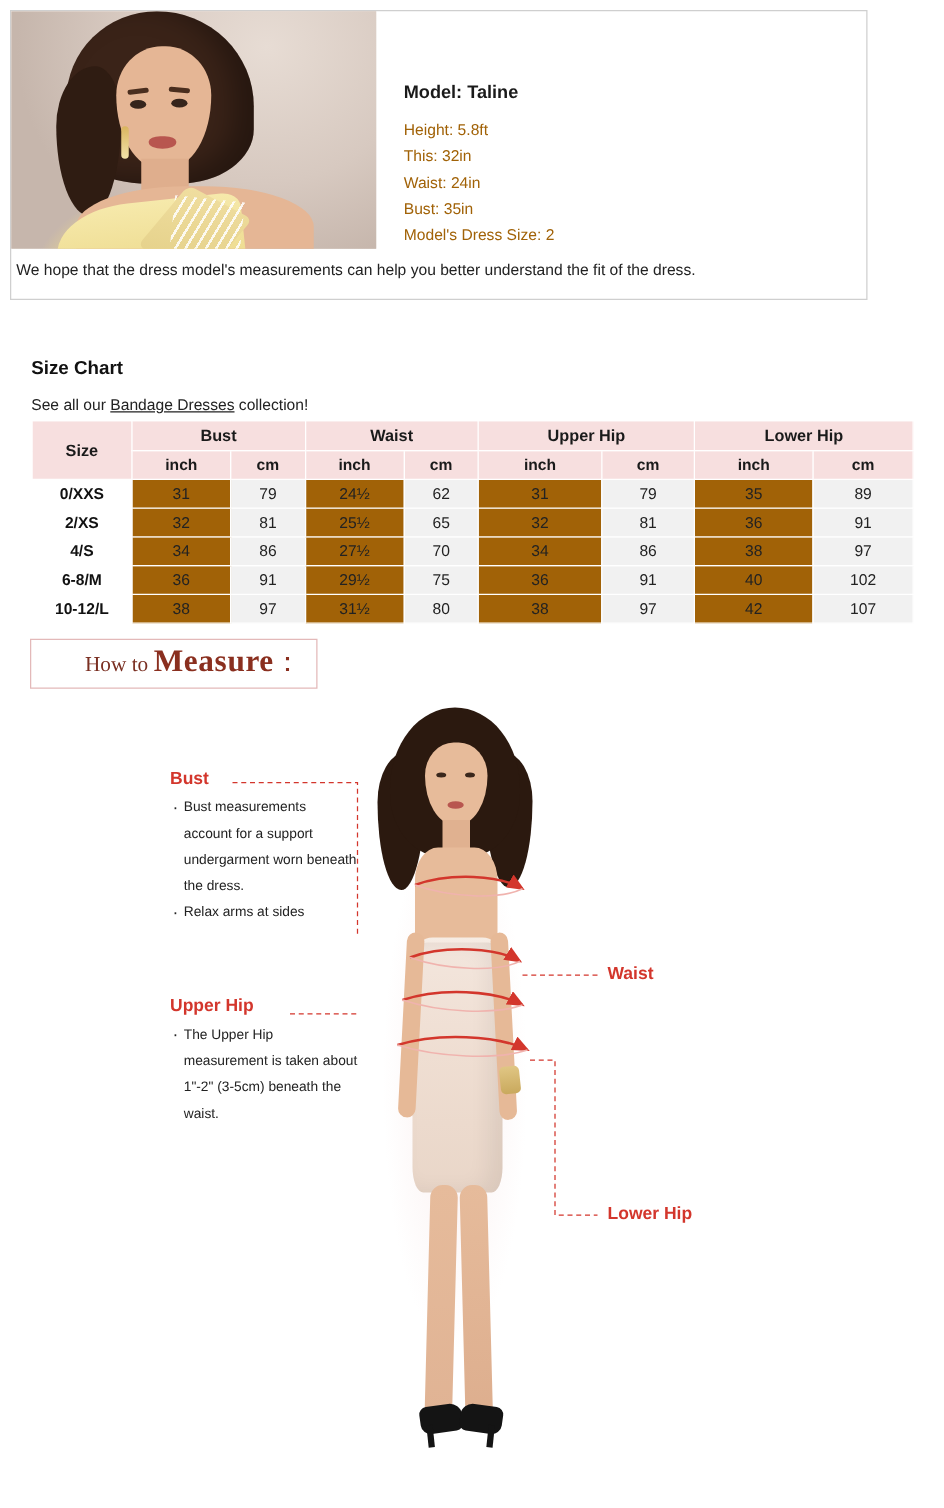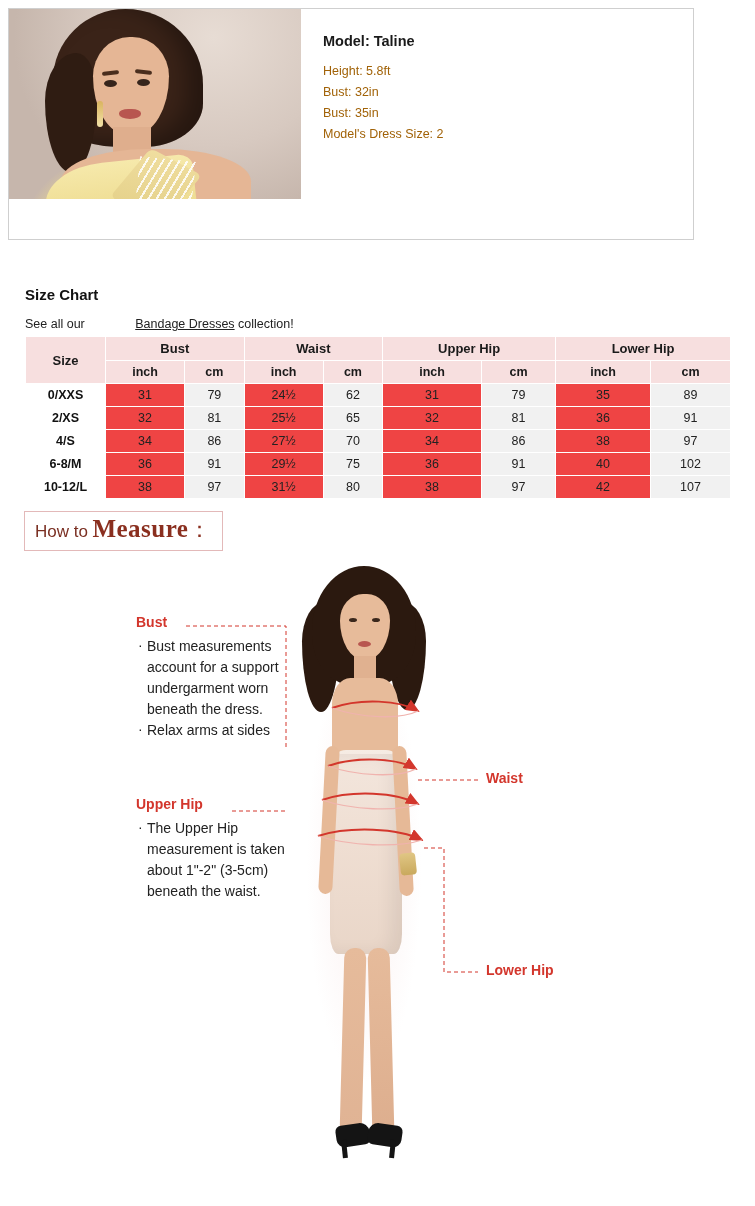--- a/index.html
+++ b/index.html
@@ -22,21 +22,21 @@
     position: absolute;
     left: 8px;
     top: 8px;
     width: 686px;
     height: 232px;
     border: 1px solid #cfcfcf;
     background: #ffffff;
   }
   .model-inner {
     display: flex;
-    align-items: flex-start;
+    align-items: flex-end;
   }
   .model-photo {
     width: 292px;
     height: 190px;
     position: relative;
     overflow: hidden;
     background: linear-gradient(150deg, #e9dfd8 0%, #dcd0c8 40%, #cbbdb4 100%);
     flex: 0 0 auto;
   }
   
@@ -160,21 +160,20 @@
   }
   .sc-sub {
     position: absolute;
     left: 25px;
     top: 317px;
     font-size: 12.5px;
     color: #222;
   }
   .sc-sub a {
     color: #222;
-    margin-left: 47px;
   }
   table.size-table {
     position: absolute;
     left: 25px;
     top: 336px;
     width: 706px;
     border-collapse: collapse;
     font-size: 12.5px;
   }
   table.size-table th,
@@ -203,35 +202,36 @@
     font-weight: bold;
     font-size: 13px;
     color: #1a1a1a;
     width: 80px;
   }
   td.size-label {
     background: #ffffff;
     font-weight: bold;
     color: #111;
   }
-  td.val-a { background: #ef4444; }
+  td.val-a { background: #a16207; }
   td.val-b { background: #f1f1f1; }
 
   
   .htm-wrap {
     position: absolute;
     left: 24px;
     top: 511px;
     border: 1px solid #e3b9b9;
     padding: 3px 12px 5px 10px;
   }
   .htm-small {
-    font-family: Liberation Sans, sans-serif;
+    font-family: Liberation Serif, serif;
     font-size: 17px;
     color: #7a2f22;
+    margin-left: 33px;
   }
   .htm-big {
     font-family: "Liberation Serif", serif;
     font-size: 25px;
     font-weight: bold;
     color: #8a2f1f;
     letter-spacing: .5px;
   }
   .htm-colon {
     font-family: "Liberation Serif", serif;
@@ -389,21 +389,21 @@
     margin-bottom: 6px;
   }
   .callout ul {
     list-style: none;
     margin: 0;
     padding: 0;
   }
   .callout li {
     position: relative;
     padding-left: 11px;
-    font-size: 14px;
+    font-size: 11px;
     line-height: 21px;
     color: #222;
   }
   .callout li:before {
     content: "·";
     position: absolute;
     left: 2px;
     top: -1px;
     font-size: 14px;
     color: #222;
@@ -431,25 +431,27 @@
       <div class="ph-earring"></div>
       <div class="ph-neck"></div>
       <div class="ph-shoulder"></div>
       <div class="ph-dress"></div>
       <div class="ph-strap"></div>
       <div class="ph-beads"></div>
     </div>
     <div class="model-specs">
       <div class="model-name">Model: Taline</div>
       <div class="spec">Height: 5.8ft</div>
-      <div class="spec">Bust: 32in</div>
+      <div class="spec">This: 32in</div>
+      <div class="spec">Waist: 24in</div>
       <div class="spec">Bust: 35in</div>
       <div class="spec">Model's Dress Size: 2</div>
     </div>
   </div>
+  <div class="model-note">We hope that the dress model's measurements can help you better understand the fit of the dress.</div>
 </div>
 
 <div class="sc-title">Size Chart</div>
 <div class="sc-sub"><span>See all our </span><a href="#">Bandage Dresses</a><span> collection!</span></div>
 
 <table class="size-table">
   <thead>
     <tr>
       <th class="size-cell-head" rowspan="2">Size</th>
       <th class="grp-head" colspan="2">Bust</th>

